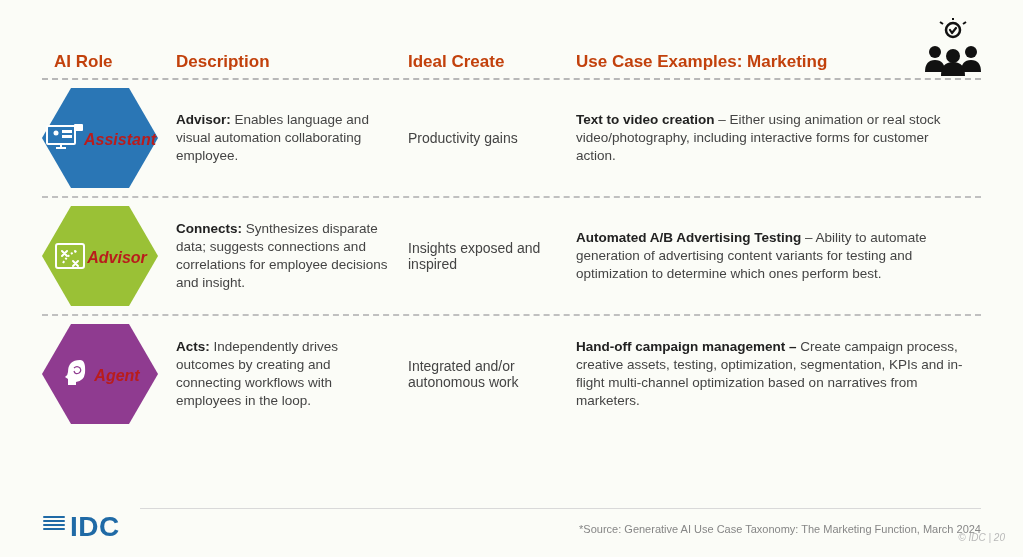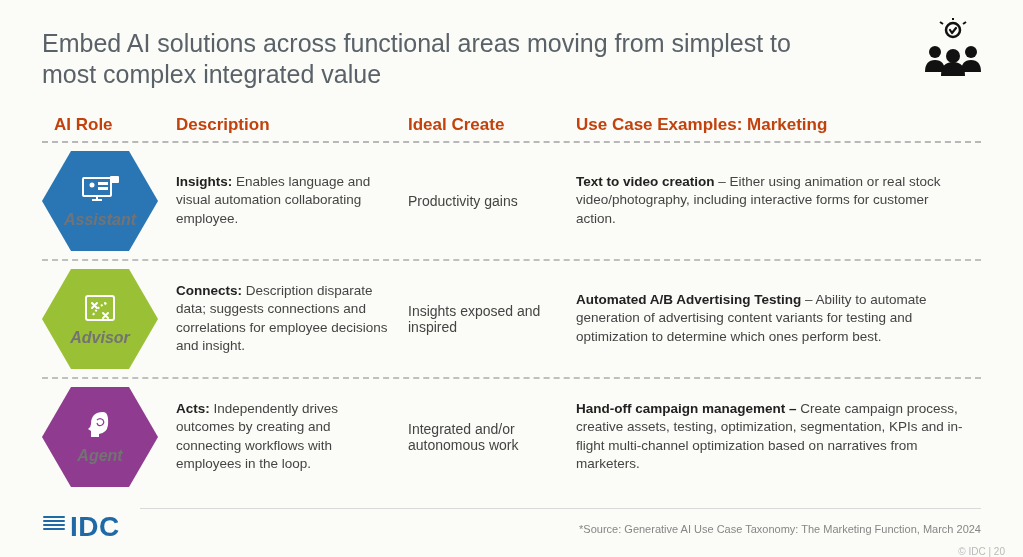--- a/index.html
+++ b/index.html
@@ -10,42 +10,41 @@
   .headers { display:flex; margin-top:24px; font-weight:700; font-size:17px; color:#c2410c; }
   .col-role   { width:134px; padding-left:12px;}
   .col-desc   { width:232px; }
   .col-ideal  { width:168px; }
   .col-use    { flex:1; }
   .hr-dash { border:none; border-top:2px dashed #b8b8b8; margin:6px 0 0 0; }
   .rows { margin-top:0; }
   .row { display:flex; align-items:center; min-height:106px; position:relative; padding:8px 0;}
   .row-divider { border:none; border-top:2px dashed #c0c0c0; margin:0;}
   .hex-wrap { width:134px; display:flex; justify-content:flex-start; align-items:center; position:relative; }
-  .hex { width:116px; height:100px; position:relative; display:flex; flex-direction:column; align-items:center; justify-content:center; color:#737373; }
+  .hex { width:116px; height:100px; position:relative; display:flex; flex-direction:row; align-items:center; justify-content:center; color:#b91c1c; }
   .hex svg.hexbg { position:absolute; inset:0; width:100%; height:100%; }
   .hex .icon { position:relative; z-index:1; height:34px; display:flex; align-items:center; justify-content:center;}
   .hex .label { position:relative; z-index:1; font-style:italic; font-weight:700; font-size:16px; margin-top:4px;}
   .desc { width:232px; font-size:13.5px; line-height:1.35; color:#444; padding-right:18px;}
   .desc b { color:#222; }
   .ideal { width:168px; font-size:14px; color:#444; padding-right:18px;}
   .usecase { flex:1; font-size:13.5px; line-height:1.35; color:#444; padding-right:10px;}
   .usecase b { color:#222; }
   .footer { position:absolute; bottom:14px; left:42px; right:42px; display:flex; align-items:flex-end; justify-content:space-between;}
   .footer-line { position:absolute; bottom:48px; left:140px; right:42px; border-top:1px solid #d9d9d9;}
   .source { font-size:11px; color:#868686; margin-left:100px; position:relative; top:-8px;}
   .logo { display:flex; align-items:flex-start; gap:4px; }
   .logo-text { font-size:28px; font-weight:700; color:#1f6aa6; letter-spacing:0.5px;}
-  .pagenum { font-size:10px; color:#b9b9b9; position:absolute; bottom:0; right:18px;}
+  .pagenum { font-size:10px; color:#b9b9b9; position:absolute; bottom:14px; right:18px;font-style:italic;}
 </style>
 </head>
 <body>
 
 <div class="slide">
 
-  <div class="title">Embed AI solutions across functional areas moving from simplest to most complex integrated value</div>
 
   <div class="top-icon">
     <svg width="64" height="60" viewBox="0 0 64 60">
       <g fill="#111">
         <circle cx="32" cy="12" r="7" fill="none" stroke="#111" stroke-width="2.5"></circle>
         <path d="M29 12 l2 3 l4 -5" fill="none" stroke="#111" stroke-width="2.2" stroke-linecap="round" stroke-linejoin="round"></path>
         <line x1="32" y1="2" x2="32" y2="-1" stroke="#111" stroke-width="2"></line>
         <line x1="22" y1="6" x2="19" y2="4" stroke="#111" stroke-width="2"></line>
         <line x1="42" y1="6" x2="45" y2="4" stroke="#111" stroke-width="2"></line>
         <circle cx="14" cy="34" r="6"></circle>
@@ -81,21 +80,21 @@
                 <line x1="17" y1="21" x2="17" y2="25"></line>
               <circle cx="12" cy="10" r="2.5" fill="#fff" stroke="none"></circle>
               <rect x="18" y="7" width="10" height="3" fill="#fff" stroke="none"></rect>
               <rect x="18" y="12" width="10" height="3" fill="#fff" stroke="none"></rect>
               <rect x="30" y="1" width="9" height="7" rx="1" fill="#fff" stroke="none"></rect>
             </svg>
           </div>
           <div class="label">Assistant</div>
         </div>
       </div>
-      <div class="desc"><b>Insights:</b><span> Enables language and visual automation collaborating employee.</span></div>
+      <div class="desc"><b>Advisor:</b><span> Enables language and visual automation collaborating employee.</span></div>
       <div class="ideal">Productivity gains</div>
       <div class="usecase"><b>Text to video creation</b><span> – Either using animation or real stock video/photography, including interactive forms for customer action.</span></div>
     </div>
     <hr class="row-divider">
 
     <div class="row">
       <div class="hex-wrap">
         <div class="hex">
           <svg class="hexbg" viewBox="0 0 100 86">
               <polygon points="25,0 75,0 100,43 75,86 25,86 0,43" fill="#9ac136"></polygon>
@@ -105,21 +104,21 @@
               <rect x="3" y="3" width="28" height="24" rx="2"></rect>
               <path d="M9 10 l5 5 M14 10 l-5 5" stroke-linecap="round"></path>
               <path d="M20 20 l5 5 M25 20 l-5 5" stroke-linecap="round"></path>
               <path d="M10 22 q6 -10 14 -12" stroke-dasharray="2 2"></path>
               <path d="M24 10 l-3 -1 l1 3" fill="#fff" stroke="none"></path>
             </svg>
           </div>
           <div class="label">Advisor</div>
         </div>
       </div>
-      <div class="desc"><b>Connects:</b><span> Description disparate data; suggests connections and correlations for employee decisions and insight.</span></div>
+      <div class="desc"><b>Connects:</b><span> Synthesizes disparate data; suggests connections and correlations for employee decisions and insight.</span></div>
       <div class="ideal">Insights exposed and inspired</div>
       <div class="usecase"><b>Automated A/B Advertising Testing</b><span> – Ability to automate generation of advertising content variants for testing and optimization to determine which ones perform best.</span></div>
     </div>
     <hr class="row-divider">
 
     <div class="row">
       <div class="hex-wrap">
         <div class="hex">
           <svg class="hexbg" viewBox="0 0 100 86">
               <polygon points="25,0 75,0 100,43 75,86 25,86 0,43" fill="#8f3b90"></polygon>

